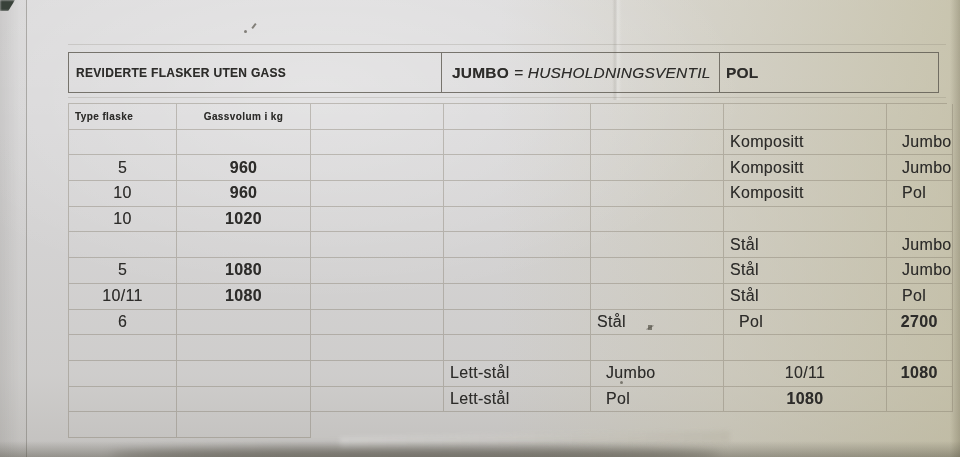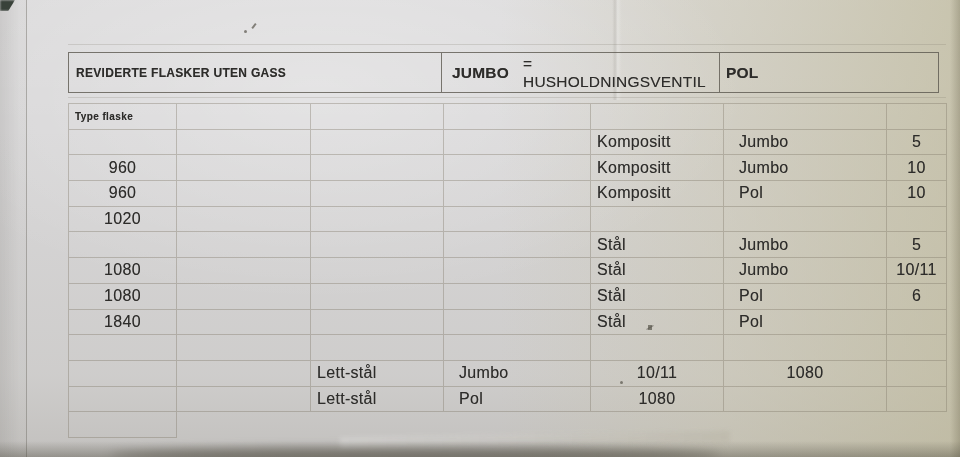--- a/index.html
+++ b/index.html
@@ -70,21 +70,21 @@
     border: 1px solid rgba(88,85,76,0.78);
     display: flex; align-items: stretch;
     color: #2d2c2a;
   }
   .legend-cell { display: flex; align-items: center; box-sizing: border-box; }
   .legend-cell .soft { text-shadow: 0 0 0.6px rgba(45,44,42,0.45); }
   .legend-cell.title-cell { width: 372px; padding-left: 7px; font-size: 12px; font-weight: bold; letter-spacing: 0.3px; }
   .legend-cell.jumbo-cell { width: 278px; padding-left: 10px; border-left: 1px solid rgba(88,85,76,0.78); font-size: 15.5px; }
   .legend-cell.pol-cell { flex: 1; padding-left: 6px; border-left: 1px solid rgba(88,85,76,0.78); font-size: 15.5px; }
   .legend-term { font-weight: bold; letter-spacing: 0.2px; }
-  .legend-def { margin-left: 14px; letter-spacing: 0.2px; }
+  .legend-def { margin-left: 5px; letter-spacing: 0.2px; font-style: italic; }
 
   
   .grid {
     position: absolute; left: 68px; top: 103px; width: 878px;
     display: grid;
     grid-template-columns: 108px 134px 133px 147px 133px 163px 1fr;
     grid-auto-rows: 25.7px;
     border-top: 1px solid rgba(125,119,103,0.38);
     border-left: 1px solid rgba(125,119,103,0.38);
     color: #2d2c2a;
@@ -96,21 +96,21 @@
     display: flex; align-items: center;
     font-size: 16px; letter-spacing: 0.3px;
     text-shadow: 0 0 0.6px rgba(45,44,42,0.40);
     white-space: nowrap; overflow: visible;
   }
   .cell.c0 { padding-left: 6px; }
   .cell.c1 { padding-left: 15px; }
   .cell.c2, .cell.c3 { justify-content: center; }
   .cell.hdr { font-weight: bold; font-size: 10px; letter-spacing: 0.4px; }
   .cell.hdr.c3 { justify-content: flex-start; padding-left: 5px; }
-  .cell.data.c3 { font-weight: normal; }
+  .cell.data.c3 { font-weight: bold; }
 </style>
 </head>
 <body>
 
 <div class="stage">
 
   <div class="paper"></div>
   <div class="left-edge-strip"></div>
   <div class="right-edge-shade"></div>
   <div class="crease-top"></div>
@@ -131,20 +131,21 @@
       <span class="legend-term soft">JUMBO</span>
       <span class="legend-def soft">= HUSHOLDNINGSVENTIL</span>
     </div>
     <div class="legend-cell pol-cell">
       <span class="legend-term soft">POL</span>
     </div>
   </div>
 
   <div class="grid" id="grid">
       <div class="cell c0 hdr">Type flaske</div>
+      <div class="cell c2 hdr">Gassvolum i kg</div>
       <div class="cell c4 hdr"></div>
       <div class="cell c5 hdr"></div>
       <div class="cell c6 hdr"></div>
       <div class="cell c0 empty"></div>
       <div class="cell c1 empty"></div>
       <div class="cell c2 empty"></div>
       <div class="cell c3 empty"></div>
       <div class="cell c4 empty"></div>
       <div class="cell c5 empty"></div>
       <div class="cell c6 empty"></div>
@@ -186,26 +187,26 @@
       <div class="cell c0 data">Stål</div>
       <div class="cell c1 data">Jumbo</div>
       <div class="cell c2 data">10/11</div>
       <div class="cell c3 data">1080</div>
       <div class="cell c4 data"></div>
       <div class="cell c5 data"></div>
       <div class="cell c6 data"></div>
       <div class="cell c0 data">Stål</div>
       <div class="cell c1 data">Pol</div>
       <div class="cell c2 data">6</div>
-      <div class="cell c3 data">1840</div>
-      <div class="cell c4 data"></div>
-      <div class="cell c5 data"></div>
-      <div class="cell c6 data"></div>
-      <div class="cell c0 data">Stål</div>
-      <div class="cell c1 data">Pol</div>
+      <div class="cell c4 data"></div>
+      <div class="cell c5 data"></div>
+      <div class="cell c6 data"></div>
+      <div class="cell c0 data">Stål</div>
+      <div class="cell c1 data">Pol</div>
+      <div class="cell c3 data">2700</div>
       <div class="cell c4 data"></div>
       <div class="cell c5 data"></div>
       <div class="cell c6 data"></div>
       <div class="cell c0 empty"></div>
       <div class="cell c1 empty"></div>
       <div class="cell c2 empty"></div>
       <div class="cell c3 empty"></div>
       <div class="cell c4 empty"></div>
       <div class="cell c5 empty"></div>
       <div class="cell c6 empty"></div>

